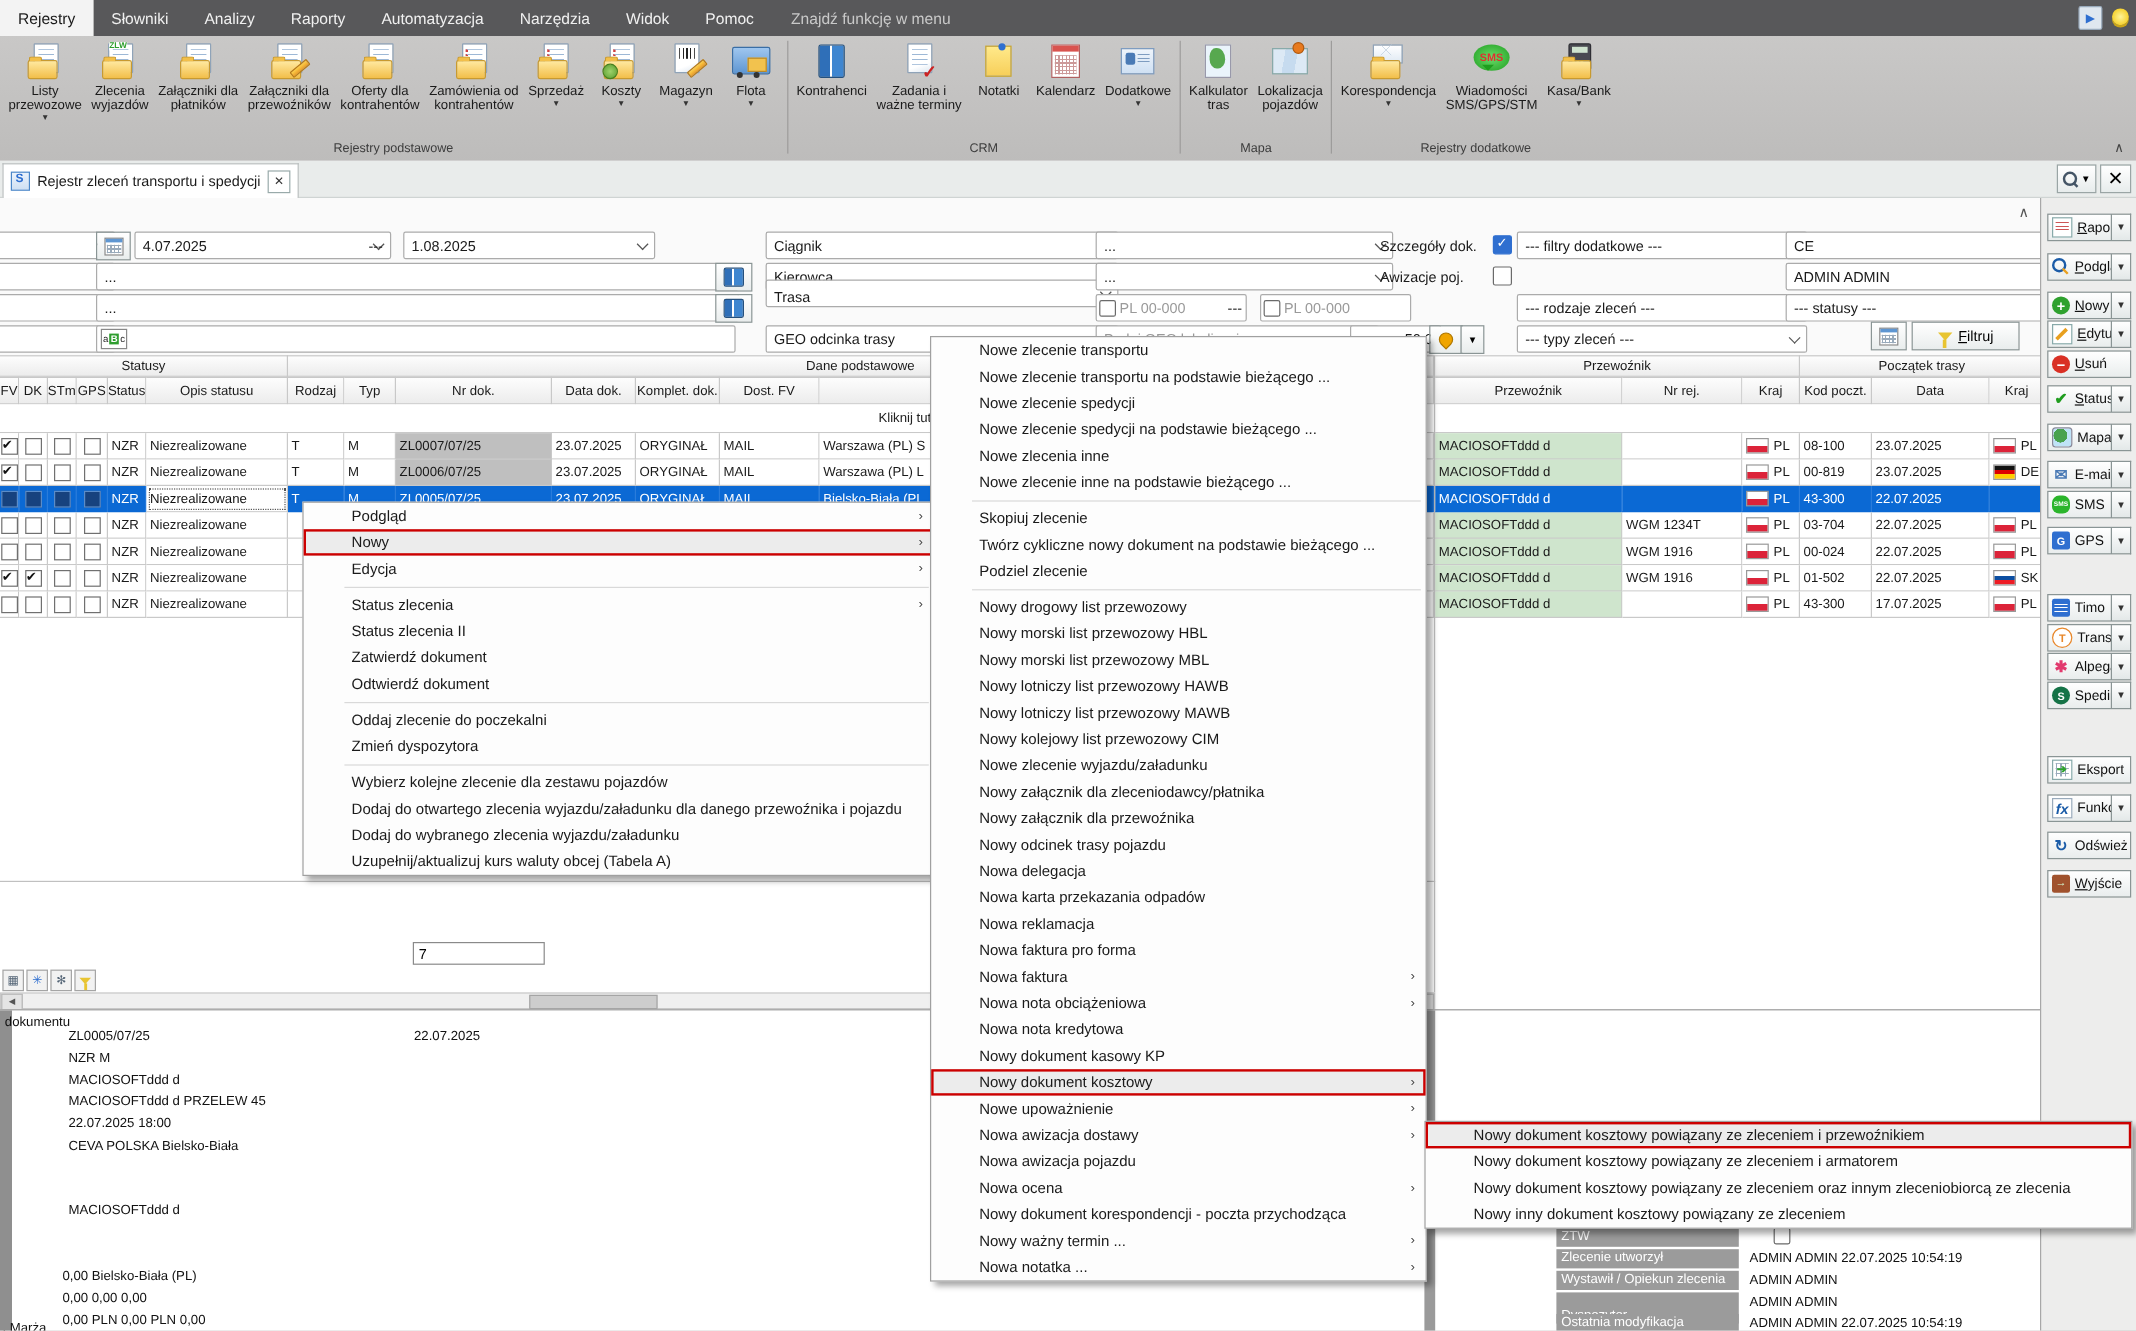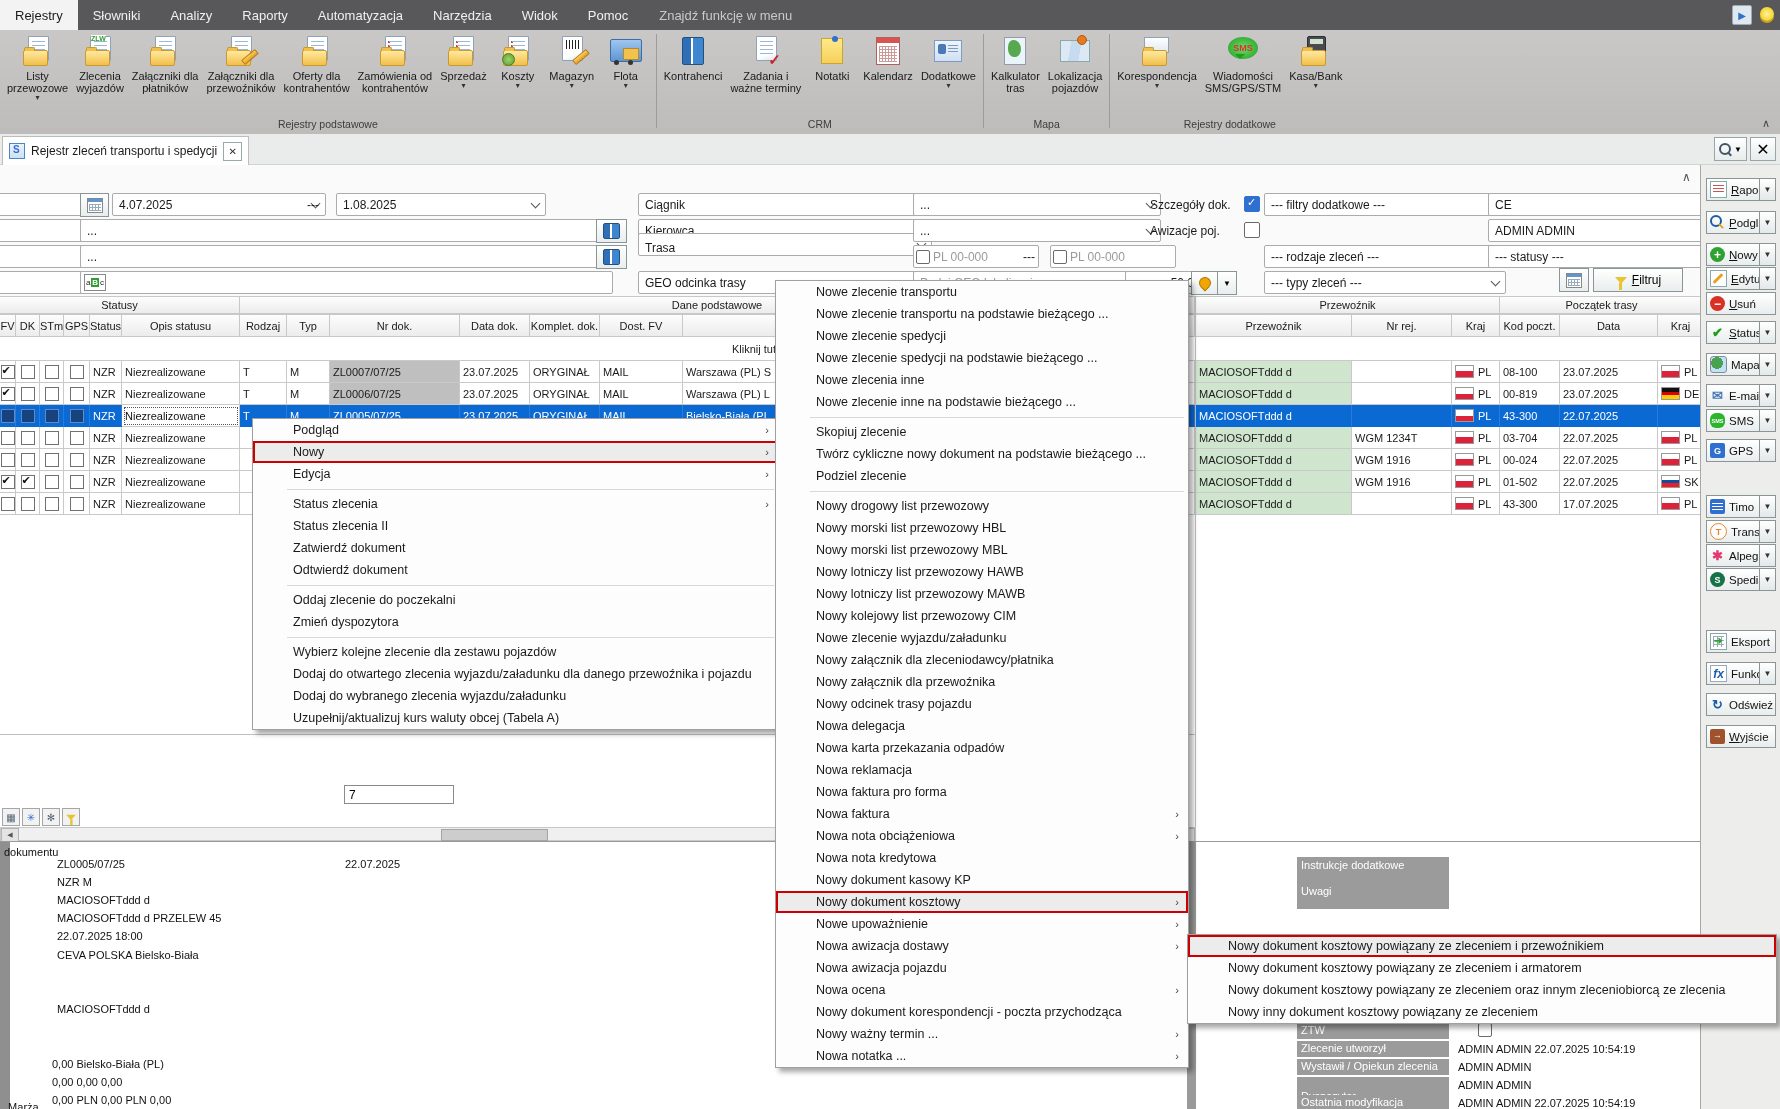--- a/index.html
+++ b/index.html
@@ -751,24 +751,20 @@
         <div class="btxt" style="left: 57px; top: 52px; position: absolute;">MACIOSOFTddd d</div>
         <div class="btxt" style="left: 57px; top: 70px; position: absolute;">MACIOSOFTddd d   PRZELEW   45</div>
         <div class="btxt" style="left: 57px; top: 88px; position: absolute;">22.07.2025   18:00</div>
         <div class="btxt" style="left: 57px; top: 107px; position: absolute;">CEVA   POLSKA   Bielsko-Biała</div>
         <div class="btxt" style="left: 57px; top: 161px; position: absolute;">MACIOSOFTddd d</div>
         <div class="btxt" style="left: 52px; top: 216px; position: absolute;">0,00   Bielsko-Biała (PL)</div>
         <div class="btxt" style="left: 52px; top: 234px; position: absolute;">0,00        0,00        0,00</div>
         <div class="btxt" style="left: 52px; top: 252px; position: absolute;">0,00   PLN   0,00   PLN   0,00</div>
         <div class="btxt" style="left: 2px; top: 259px; position: absolute;">, Marża</div>
       </div>
-    <div class="gbox" style="left:1297px;top:15px;width:152px;height:52px;">
-      <div>Instrukcje dodatkowe</div>
-      <div style="margin-top:14px;">Uwagi</div>
-    </div>
     <div class="gbox" style="left:1297px;top:181px;width:152px;height:16px;padding:1px 4px;">ZTW</div>
     <div class="cb" style="left:1478px;top:181px;width:12px;height:12px;"></div>
     <div id="bottom-meta" style="position: absolute; inset: 0px;">
         <div class="gbox" style="left: 1297px; top: 199px; width: 152px; height: 16px; padding: 1px 4px; position: absolute;">Zlecenie utworzył</div>
         <div class="btxt" style="left: 1458px; top: 201px; position: absolute;">ADMIN ADMIN   22.07.2025 10:54:19</div>
         <div class="gbox" style="left: 1297px; top: 217px; width: 152px; height: 16px; padding: 1px 4px; position: absolute;">Wystawił / Opiekun zlecenia</div>
         <div class="btxt" style="left: 1458px; top: 219px; position: absolute;">ADMIN ADMIN</div>
         <div class="gbox" style="left: 1297px; top: 235px; width: 152px; height: 16px; padding: 13px 4px; position: absolute;">Dyspozytor</div>
         <div class="btxt" style="left: 1458px; top: 237px; position: absolute;">ADMIN ADMIN</div>
         <div class="gbox" style="left: 1297px; top: 253px; width: 152px; height: 16px; padding: 1px 4px; position: absolute;">Ostatnia modyfikacja</div>

